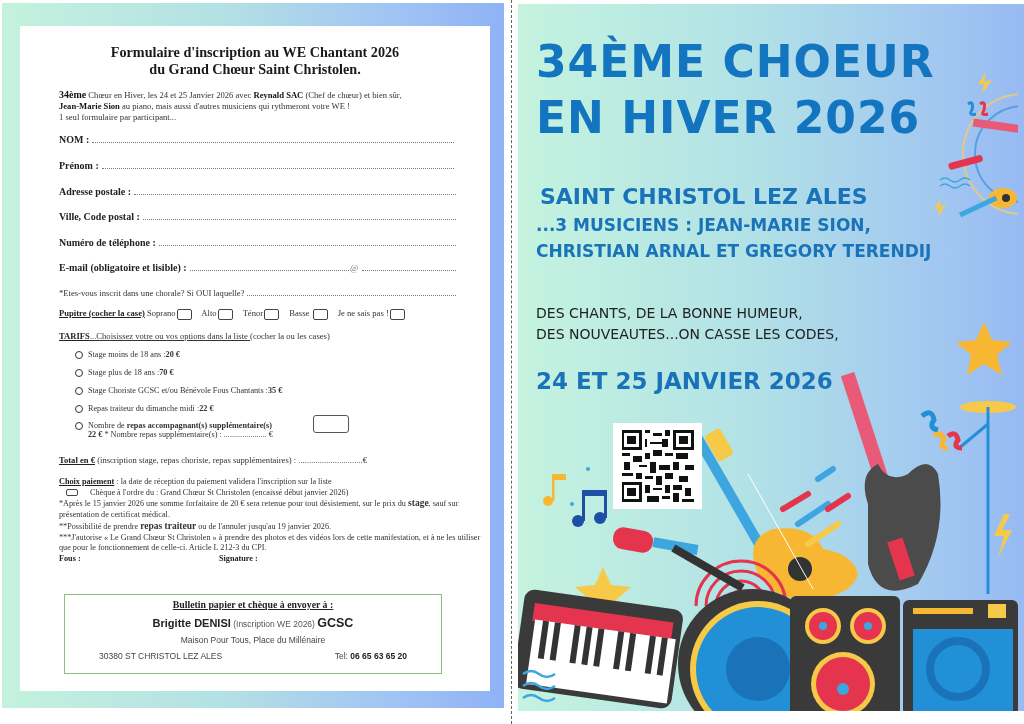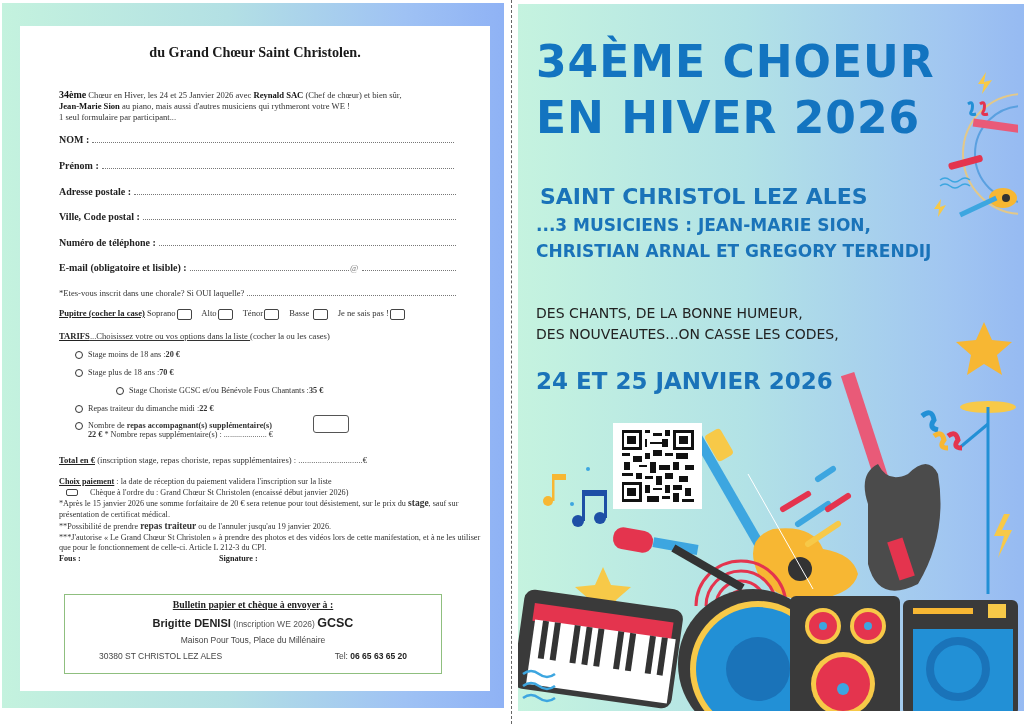--- a/index.html
+++ b/index.html
@@ -110,20 +110,21 @@
   }
   .qr svg { width: 75px; height: 72px; }
   .art { position: absolute; left: 0; top: 0; width: 500px; height: 707px; }
 </style>
 </head>
 <body>
 
 <div class="left-page">
   <div class="form-sheet">
     <div class="form-title">
+      <div>Formulaire d'inscription au WE Chantant 2026</div>
       <div>du Grand Chœur Saint Christolen.</div>
     </div>
 
     <div class="intro">
       <b style="font-size:10px">34ème</b><span> Chœur en Hiver, les 24 et 25 Janvier 2026 avec </span><b>Reynald SAC</b><span> (Chef de chœur) et bien sûr,</span><br>
       <b>Jean-Marie Sion</b><span> au piano, mais aussi d'autres musiciens qui rythmeront votre WE !</span><br>
       <span>1 seul formulaire par participant...</span>
     </div>
 
     <div class="field" style="top:108px; width:395px;">
@@ -174,21 +175,21 @@
     <div class="radio-row" style="top:324px;">
       <span class="radio"></span>
         <span>Stage moins de 18 ans : </span>
         <b>20 €</b>
     </div>
     <div class="radio-row" style="top:342px;">
       <span class="radio"></span>
         <span>Stage plus de 18 ans : </span>
         <b>70 €</b>
     </div>
-    <div class="radio-row" style="top:360px;margin-left:41px;">
+    <div class="radio-row" style="top:360px;">
       <span class="radio"></span>
         <span>Stage Choriste GCSC et/ou Bénévole Fous Chantants : </span>
         <b>35 €</b>
     </div>
     <div class="radio-row" style="top:378px;">
       <span class="radio"></span>
         <span>Repas traiteur du dimanche midi : </span>
         <b>22 €</b>
     </div>
     <div class="radio-row" style="top:395px; align-items:flex-start;">

